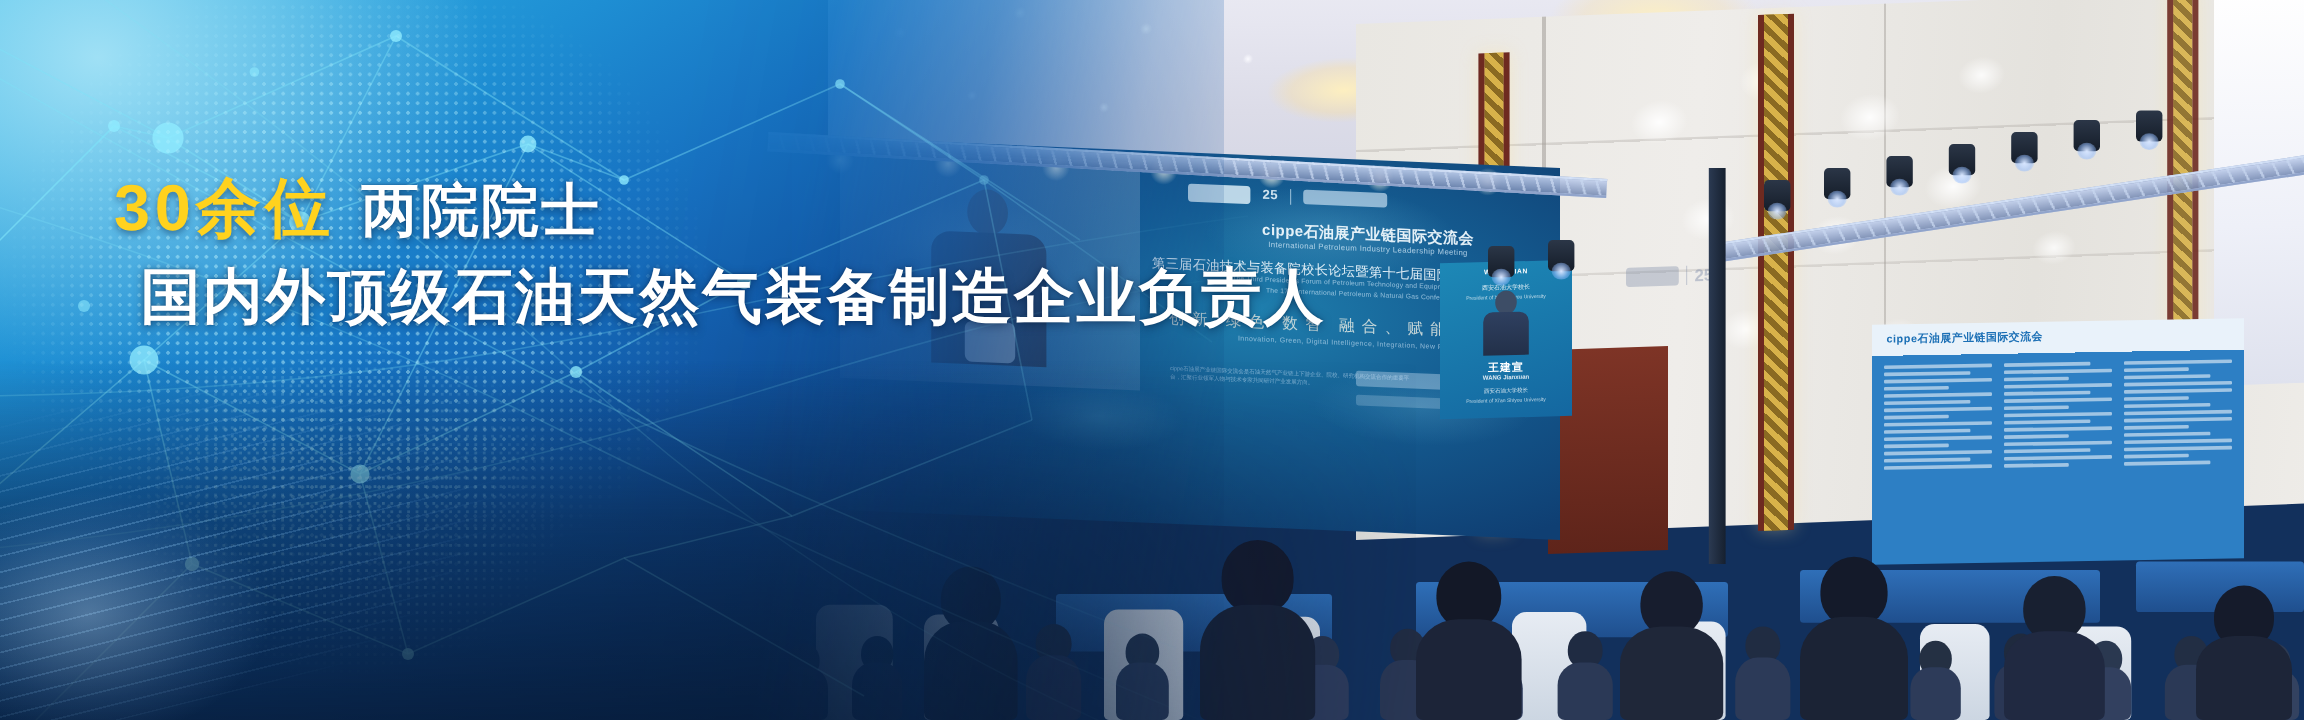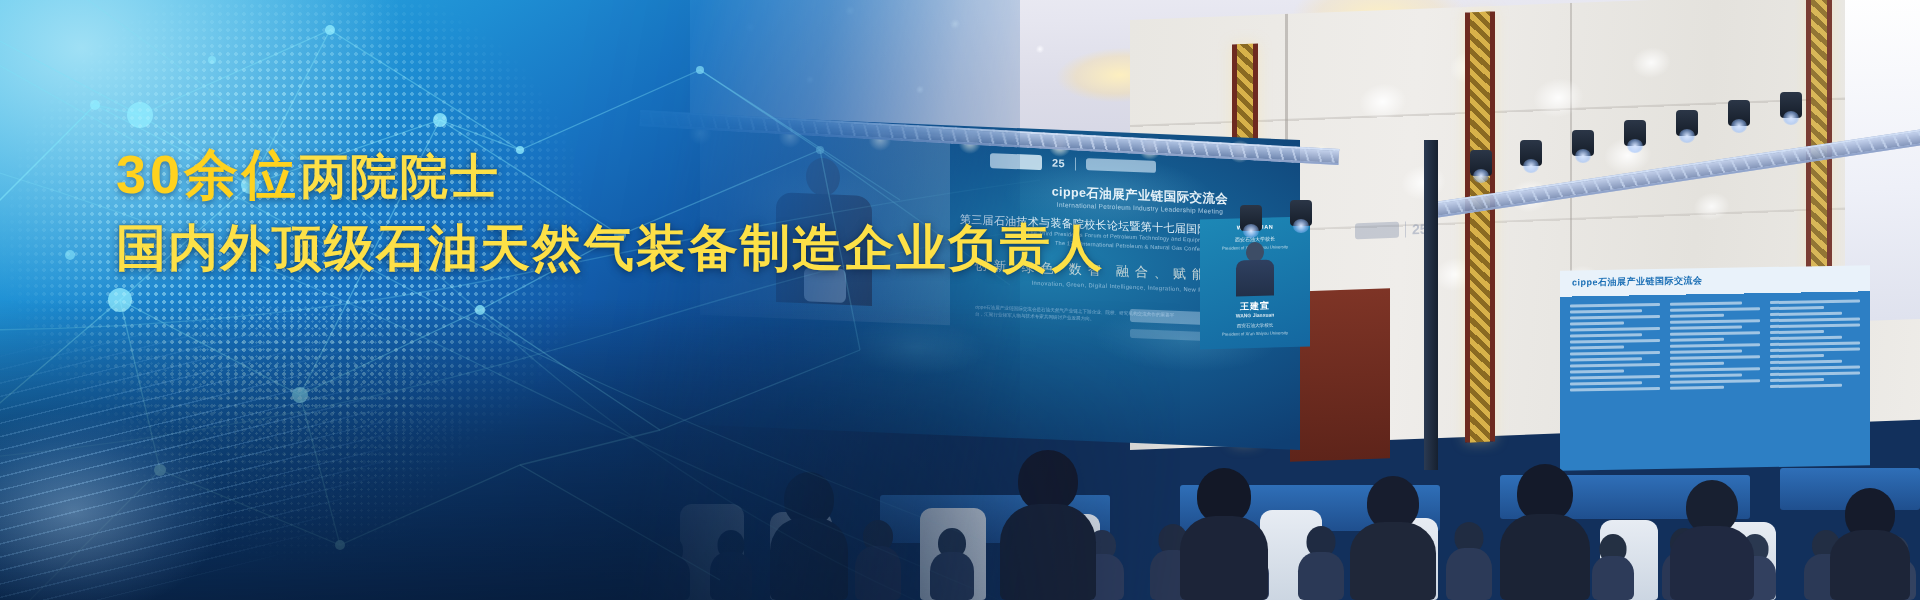--- a/index.html
+++ b/index.html
@@ -387,38 +387,39 @@
     -webkit-mask-image: radial-gradient(ellipse 420px 180px at 22% 62%, #000 0%, rgba(0,0,0,.55) 45%, rgba(0,0,0,0) 82%);
     mask-image: radial-gradient(ellipse 420px 180px at 22% 62%, #000 0%, rgba(0,0,0,.55) 45%, rgba(0,0,0,0) 82%);
   }
   .streak-glow {
     position:absolute; left:-120px; bottom:-60px; width:430px; height:330px;
     background:radial-gradient(ellipse 190px 130px at 45% 55%, rgba(190,225,255,.38), rgba(150,200,255,.10) 55%, rgba(120,180,255,0) 80%);
   }
 
   
   .copy {
-    position:absolute; left:116px; top:144px; width:1200px;
+    position:absolute; left:95px; top:144px; width:1200px;
     display:flex; flex-direction:column; gap:8px;
     z-index:20;
   }
   .copy-line { display:flex; align-items:baseline; white-space:nowrap; }
   .hl {
     color:#ffd21e;
     font-size:56px; font-weight:bold;
     letter-spacing:4px;
     line-height:1.12;
     text-shadow:0 2px 6px rgba(0,30,70,.45);
     font-family:"Liberation Sans", sans-serif;
   }
   .desc {
-    color:#fde047;
+    color:#ffffff;
     font-size:50px; font-weight:bold;
     letter-spacing:2px;
     line-height:1.12;
+    margin-left:22px;
     text-shadow:0 2px 8px rgba(0,25,60,.55), 0 0 2px rgba(0,20,50,.4);
     font-family:Liberation Mono, monospace;
   }
   .copy-line.l1 .hl { font-size:54px; }
   .copy-line.l1 .desc { font-size:48px; }
   .copy-line.l3 .hl { letter-spacing:6px; }
 </style>
 </head>
 <body>
 

